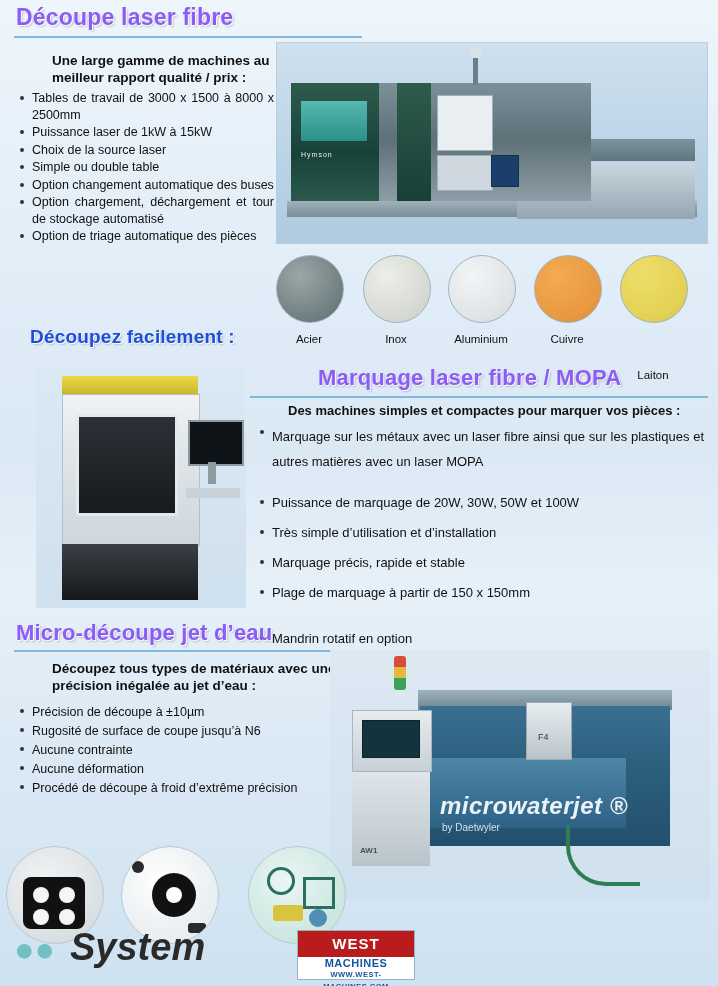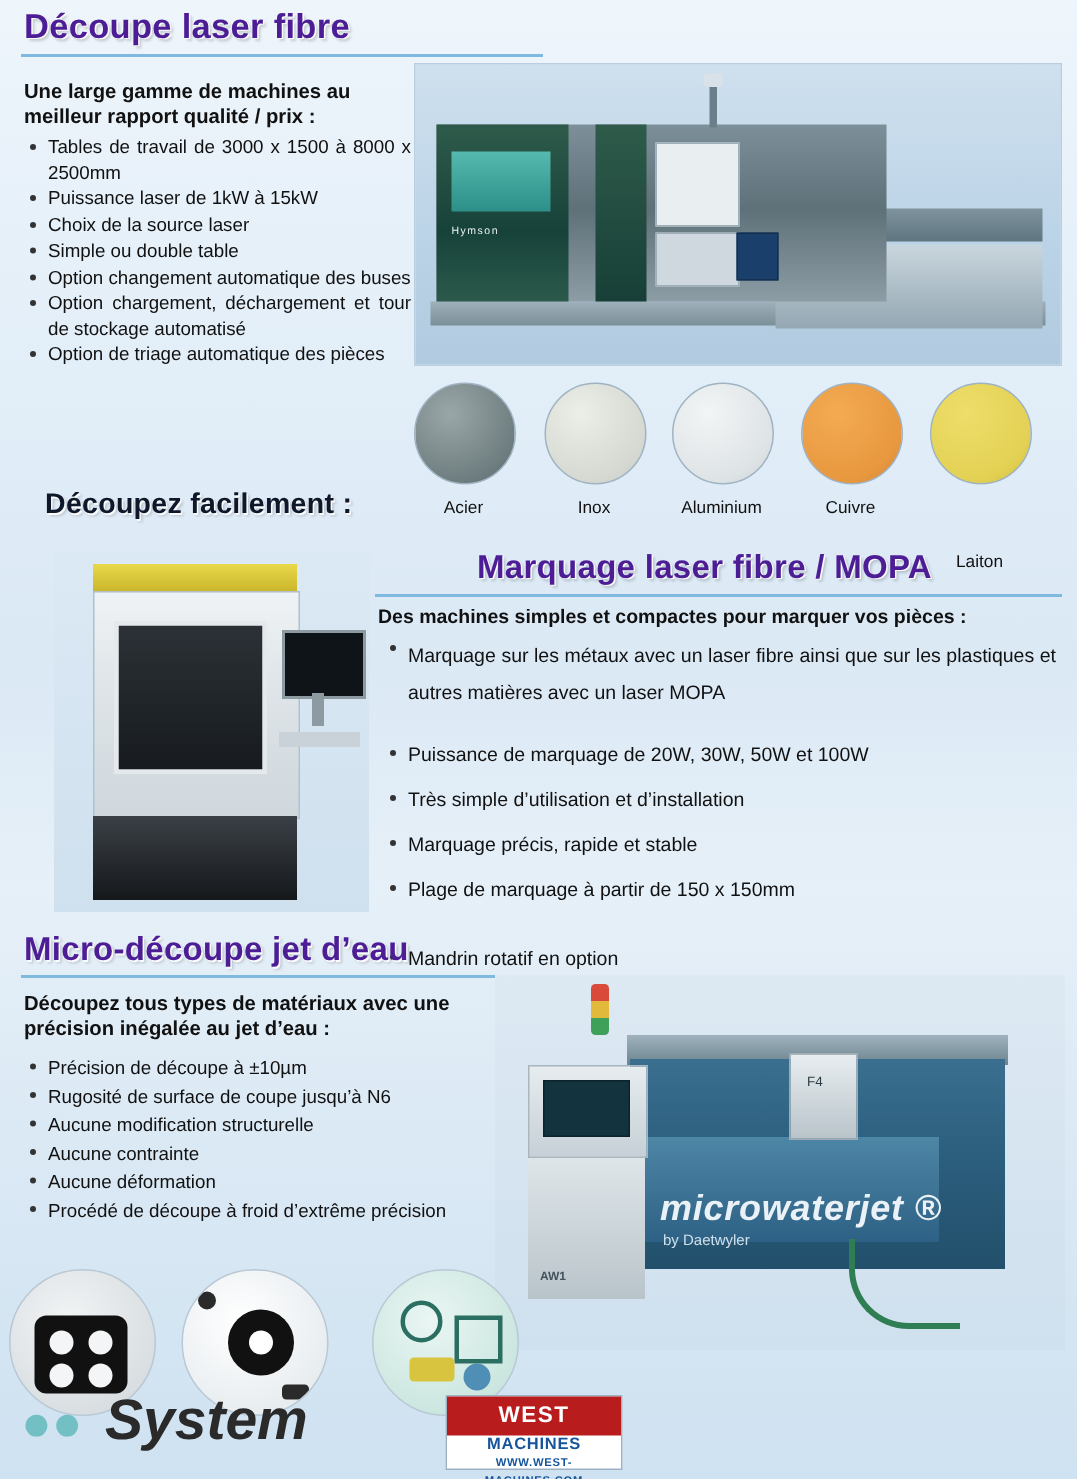--- a/index.html
+++ b/index.html
@@ -6,28 +6,28 @@
   body{
     width:718px;height:986px;overflow:hidden;position:relative;
     font-family:"Liberation Sans",sans-serif;
     background:linear-gradient(180deg,#eef5fb 0%,#e2eef8 25%,#dbe9f5 45%,#e6f0f8 60%,#d9e8f4 80%,#cfe2f1 100%);
     color:#1a1a1a;
   }
   .page{position:absolute;inset:0;}
 
   
   .sec-title{
-    position:absolute;font-weight:bold;color:#4c1d95;
+    position:absolute;font-weight:bold;color:#8b5cf6;
     letter-spacing:.2px;
   }
   .sec-title.shadowed{text-shadow:1px 1px 0 rgba(255,255,255,.9),2px 2px 2px rgba(0,0,0,.18);}
   .rule{position:absolute;height:2px;background:#7fb9e0;}
 
   
-  .lead{position:absolute;font-size:13.5px;line-height:17px;font-weight:bold;color:#111;}
+  .lead{position:absolute;font-size:13.5px;line-height:17px;font-weight:bold;color:#111;margin-left:36px;}
   ul.bul{position:absolute;margin:0;padding:0;list-style:none;}
   ul.bul li{
     position:relative;padding-left:16px;font-size:12.5px;line-height:16.5px;color:#111;
     margin-bottom:1px;text-align:justify;
   }
   ul.bul li:before{
     content:"";position:absolute;left:4px;top:6px;width:4px;height:4px;border-radius:50%;background:#333;
   }
 
   
@@ -115,21 +115,21 @@
     <div class="lm-win"></div>
     <div class="lm-logo">Hymson</div>
     <div class="lm-green2"></div>
     <div class="lm-panel"></div>
     <div class="lm-panel2"></div>
     <div class="lm-screen"></div>
     <div class="lm-post"></div>
     <div class="lm-lamp"></div>
   </div>
 
-  <div class="sec-title shadowed" style="left:30px;top:326px;font-size:19px;color:#0f172a;">Découpez facilement :</div>
+  <div class="sec-title shadowed" style="left:30px;top:326px;font-size:19px;color:#1d4ed8;">Découpez facilement :</div>
 
   <div class="swatch" style="left:276px;top:255px;background:radial-gradient(circle at 35% 30%,#9aa7a8,#6f7e80 70%,#5d6b6d);"></div>
   <div class="swatch-label" style="left:264px;top:333px;">Acier</div>
 
   <div class="swatch" style="left:363px;top:255px;background:radial-gradient(circle at 35% 30%,#eceee8,#d5d9d1 70%,#c6cbc3);"></div>
   <div class="swatch-label" style="left:351px;top:333px;">Inox</div>
 
   <div class="swatch" style="left:448px;top:255px;background:radial-gradient(circle at 35% 30%,#f2f5f6,#dee3e5 70%,#ccd3d6);"></div>
   <div class="swatch-label" style="left:436px;top:333px;">Aluminium</div>
 
@@ -164,35 +164,34 @@
   </div>
 
   <div class="sec-title shadowed" style="left:16px;top:620px;font-size:22px;">Micro-découpe jet d’eau</div>
   <div class="rule" style="left:14px;top:650px;width:340px;"></div>
 
   <div class="lead" style="left:16px;top:660px;width:300px;">Découpez tous types de matériaux avec une précision inégalée au jet d’eau :</div>
 
   <ul class="bul" style="left:16px;top:703px;width:330px;">
     <li style="line-height:18px;">Précision de découpe à ±10µm</li>
     <li style="line-height:18px;">Rugosité de surface de coupe jusqu’à N6</li>
-    <li style="line-height:18px;">Aucune modification structurelle</li>
     <li style="line-height:18px;">Aucune contrainte</li>
     <li style="line-height:18px;">Aucune déformation</li>
     <li style="line-height:18px;">Procédé de découpe à froid d’extrême précision</li>
   </ul>
 
   <div class="wj-img">
     <div class="wj-top"></div>
     <div class="wj-main"></div>
     <div class="wj-blue"></div>
     <div class="wj-col"></div>
     <div class="wj-ctrl"></div>
     <div class="wj-scr"></div>
     <div class="wj-head"></div>
-    <div style="position:absolute;left:208px;top:66px;font-size:9px;color:#2b3b44;font-weight:normal;">F4</div>
+    <div style="position:absolute;left:208px;top:82px;font-size:9px;color:#2b3b44;font-weight:normal;">F4</div>
     <div style="position:absolute;left:30px;top:196px;font-size:8px;color:#44535c;font-weight:bold;">AW1</div>
     <div class="wj-lamp"></div>
     <div class="wj-hose"></div>
     <div class="wj-brand">microwaterjet ®</div>
     <div class="wj-sub">by Daetwyler</div>
   </div>
 
   <div class="sample" style="left:6px;top:846px;background:radial-gradient(circle at 40% 35%,#f2f4f5,#cfd6da);">
     <div style="position:absolute;left:16px;top:30px;width:62px;height:52px;background:#111;border-radius:8px;"></div>
     <div style="position:absolute;left:26px;top:40px;width:16px;height:16px;border-radius:50%;background:#f3f5f6;"></div>

